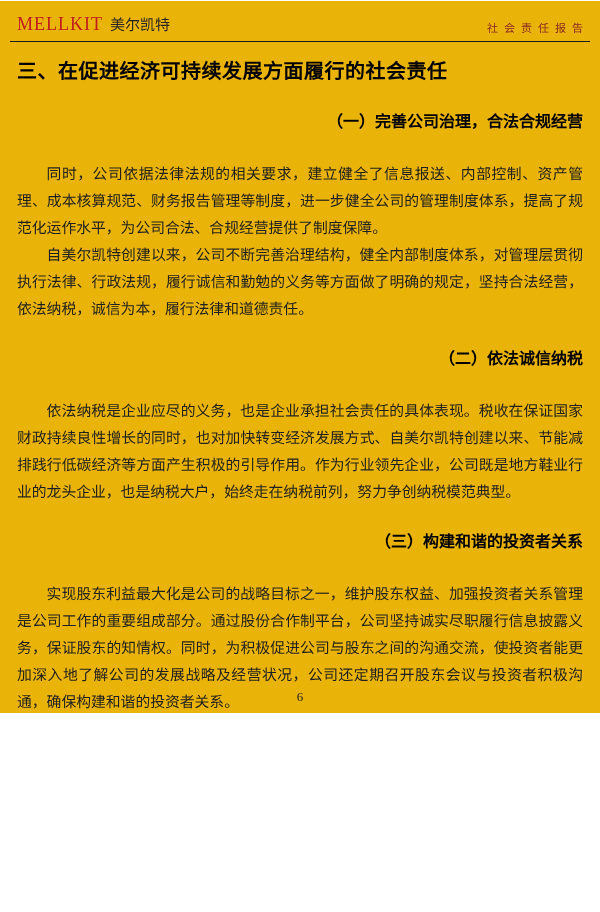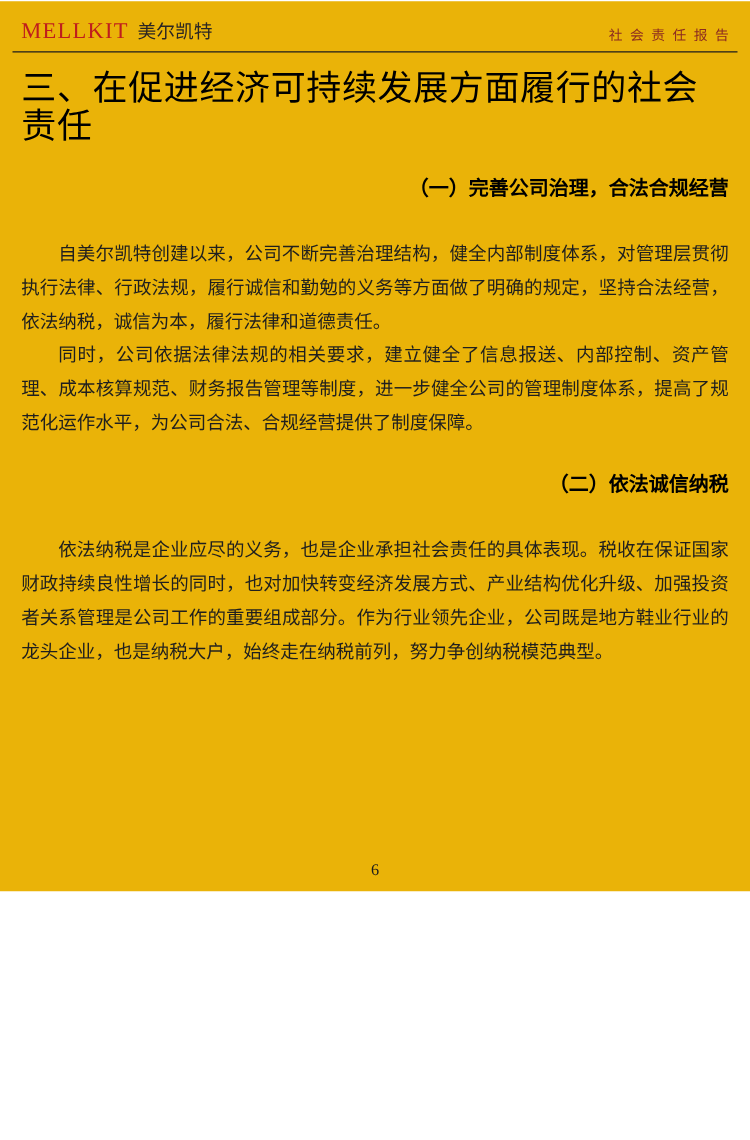--- a/index.html
+++ b/index.html
@@ -50,22 +50,22 @@
     color: var(--report-title-red, #8b2a21);
     white-space: nowrap;
   }
   
   .content {
     margin: 0 17px;
   }
   .doc-title {
     margin: 14px 0 0 0;
     font-family: "Liberation Sans", "DejaVu Sans", sans-serif;
-    font-weight: normal;
-    font-size: 28px;
+    font-weight: bold;
+    font-size: 20px;
     line-height: 30px;
     color: #000000;
     letter-spacing: 0.5px;
   }
   .sec-heading {
     margin: 25px 0 28px 0;
     font-family: "Liberation Sans", "DejaVu Sans", sans-serif;
     font-weight: bold;
     font-size: 16px;
     line-height: 22px;
@@ -105,29 +105,33 @@
     </div>
     <div class="report-title">社会责任报告</div>
   </header>
 
   <main class="content">
 
     <h1 class="doc-title">三、在促进经济可持续发展方面履行的社会责任</h1>
 
     <section>
       <h2 class="sec-heading">（一）完善公司治理，合法合规经营</h2>
+      <p class="body-para">同时，公司依据法律法规的相关要求，建立健全了信息报送、内部控制、资产管理、成本核算规范、财务报告管理等制度，进一步健全公司的管理制度体系，提高了规范化运作水平，为公司合法、合规经营提供了制度保障。</p>
       <p class="body-para">自美尔凯特创建以来，公司不断完善治理结构，健全内部制度体系，对管理层贯彻执行法律、行政法规，履行诚信和勤勉的义务等方面做了明确的规定，坚持合法经营，依法纳税，诚信为本，履行法律和道德责任。</p>
-      <p class="body-para">同时，公司依据法律法规的相关要求，建立健全了信息报送、内部控制、资产管理、成本核算规范、财务报告管理等制度，进一步健全公司的管理制度体系，提高了规范化运作水平，为公司合法、合规经营提供了制度保障。</p>
     </section>
 
     <section>
       <h2 class="sec-heading">（二）依法诚信纳税</h2>
-      <p class="body-para">依法纳税是企业应尽的义务，也是企业承担社会责任的具体表现。税收在保证国家财政持续良性增长的同时，也对加快转变经济发展方式、产业结构优化升级、加强投资者关系管理是公司工作的重要组成部分。作为行业领先企业，公司既是地方鞋业行业的龙头企业，也是纳税大户，始终走在纳税前列，努力争创纳税模范典型。</p>
+      <p class="body-para">依法纳税是企业应尽的义务，也是企业承担社会责任的具体表现。税收在保证国家财政持续良性增长的同时，也对加快转变经济发展方式、自美尔凯特创建以来、节能减排践行低碳经济等方面产生积极的引导作用。作为行业领先企业，公司既是地方鞋业行业的龙头企业，也是纳税大户，始终走在纳税前列，努力争创纳税模范典型。</p>
     </section>
 
+    <section>
+      <h2 class="sec-heading">（三）构建和谐的投资者关系</h2>
+      <p class="body-para">实现股东利益最大化是公司的战略目标之一，维护股东权益、加强投资者关系管理是公司工作的重要组成部分。通过股份合作制平台，公司坚持诚实尽职履行信息披露义务，保证股东的知情权。同时，为积极促进公司与股东之间的沟通交流，使投资者能更加深入地了解公司的发展战略及经营状况，公司还定期召开股东会议与投资者积极沟通，确保构建和谐的投资者关系。</p>
+    </section>
 
   </main>
 
   <footer class="page-footer">
     <span class="page-number">6</span>
   </footer>
 
 </div>
 
 </body></html>

